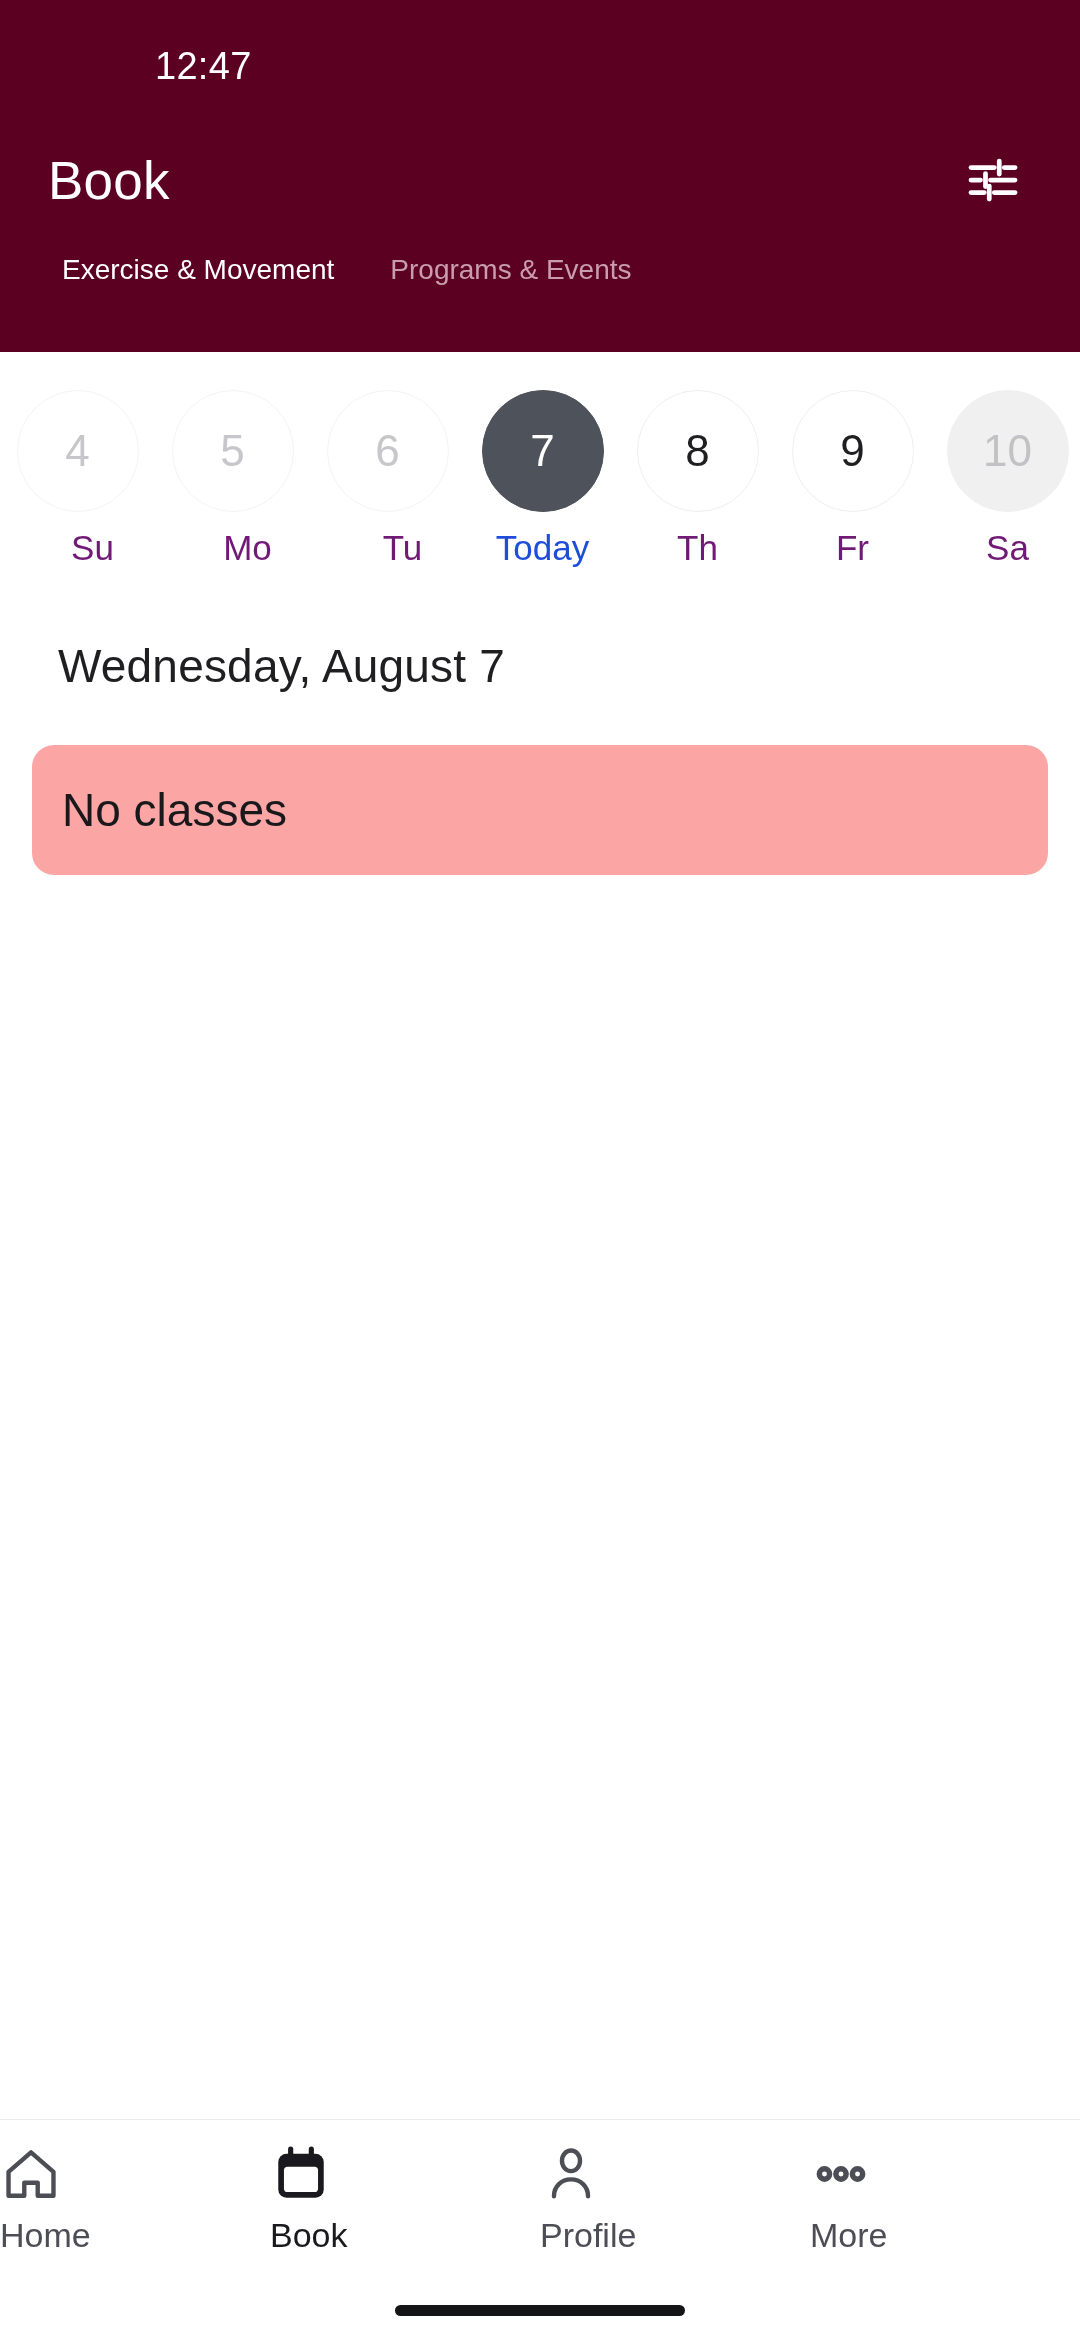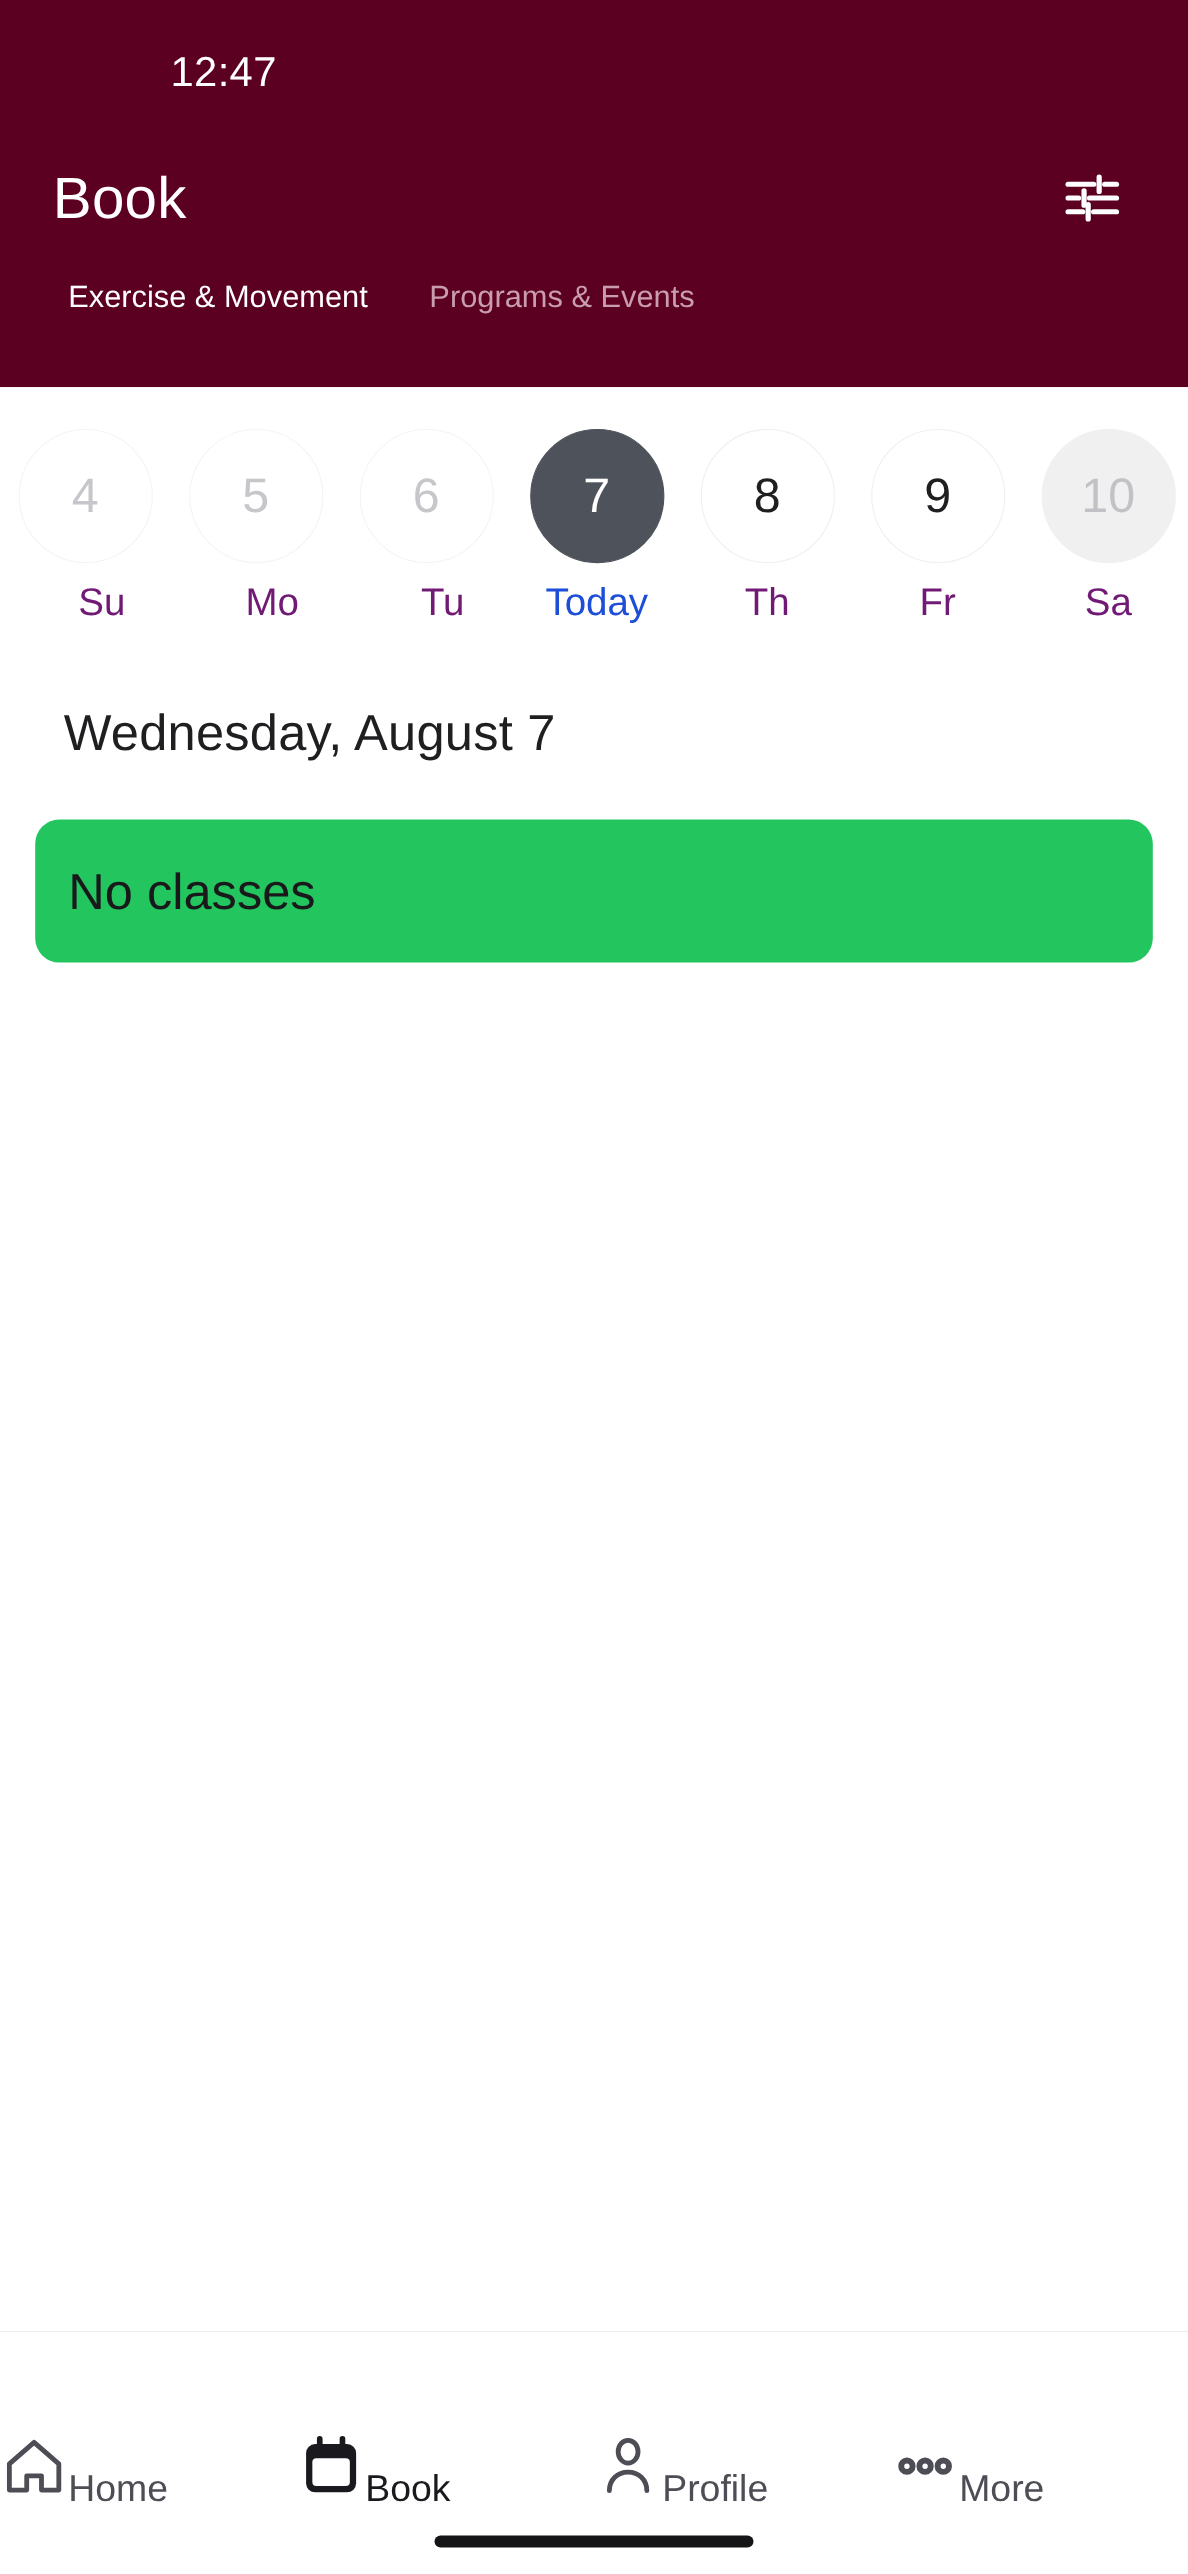--- a/index.html
+++ b/index.html
@@ -43,28 +43,28 @@
   .daycell.selected .daycircle { background:#4E525A; border-color:#4E525A; color:#ffffff; }
   .daycell.greyfill .daycircle { background:#F0F0F1; border-color:#F0F0F1; color:#C2C2C6; }
   .daylabel { margin-top:18px; font-size:35px; line-height:1; color:#701a75; }
   .daycell.disabled .daylabel { color:#701a75;margin-left:30px; }
   .daycell.selected .daylabel { color:#1d4ed8; }
 
   .dateheading { margin:78px 0 0 58px; font-size:46px; color:#1F1F22; line-height:1; letter-spacing:0.2px; }
 
   .card {
     margin:56px 32px 0 32px; height:130px; border-radius:22px;
-    background:#22c55e; display:flex; align-items:center; padding-left:30px;
+    background:#fca5a5; display:flex; align-items:center; padding-left:30px;
   }
   .card .card-text { font-size:46px; color:#19191C; line-height:1; }
 
   
   .bottomnav { flex:0 0 auto; border-top:1.5px solid #EDEDEE; background:#ffffff; }
   .navrow { display:flex; height:160px; padding-top:16px; }
-  .navitem { flex:1 1 0; display:flex; flex-direction:row; align-items:flex-end; justify-content:flex-start; cursor:pointer; }
+  .navitem { flex:1 1 0; display:flex; flex-direction:column; align-items:flex-start; justify-content:flex-start; cursor:pointer; }
   .navicon { height:76px; display:flex; align-items:center; justify-content:center; }
   .navlabel { margin-top:6px; font-size:34px; line-height:1; color:#4D4D55; }
   .navitem.active .navlabel { color:#1A1A1E; }
   .homeindicator-wrap { height:60px; display:flex; align-items:center; justify-content:center; }
   .homeindicator { width:290px; height:11px; border-radius:7px; background:#151518; }
 </style>
 </head>
 <body>
 
 <div class="phone">

